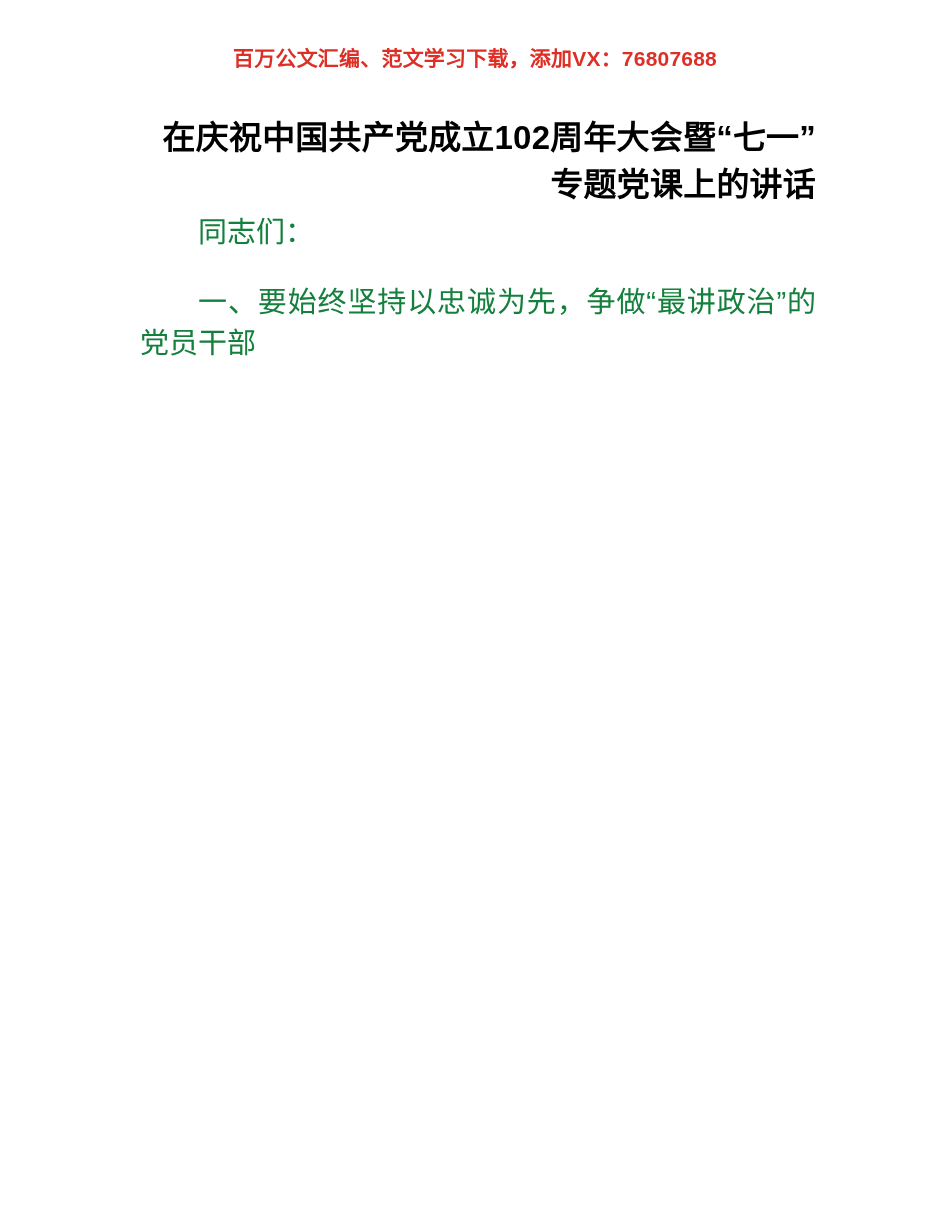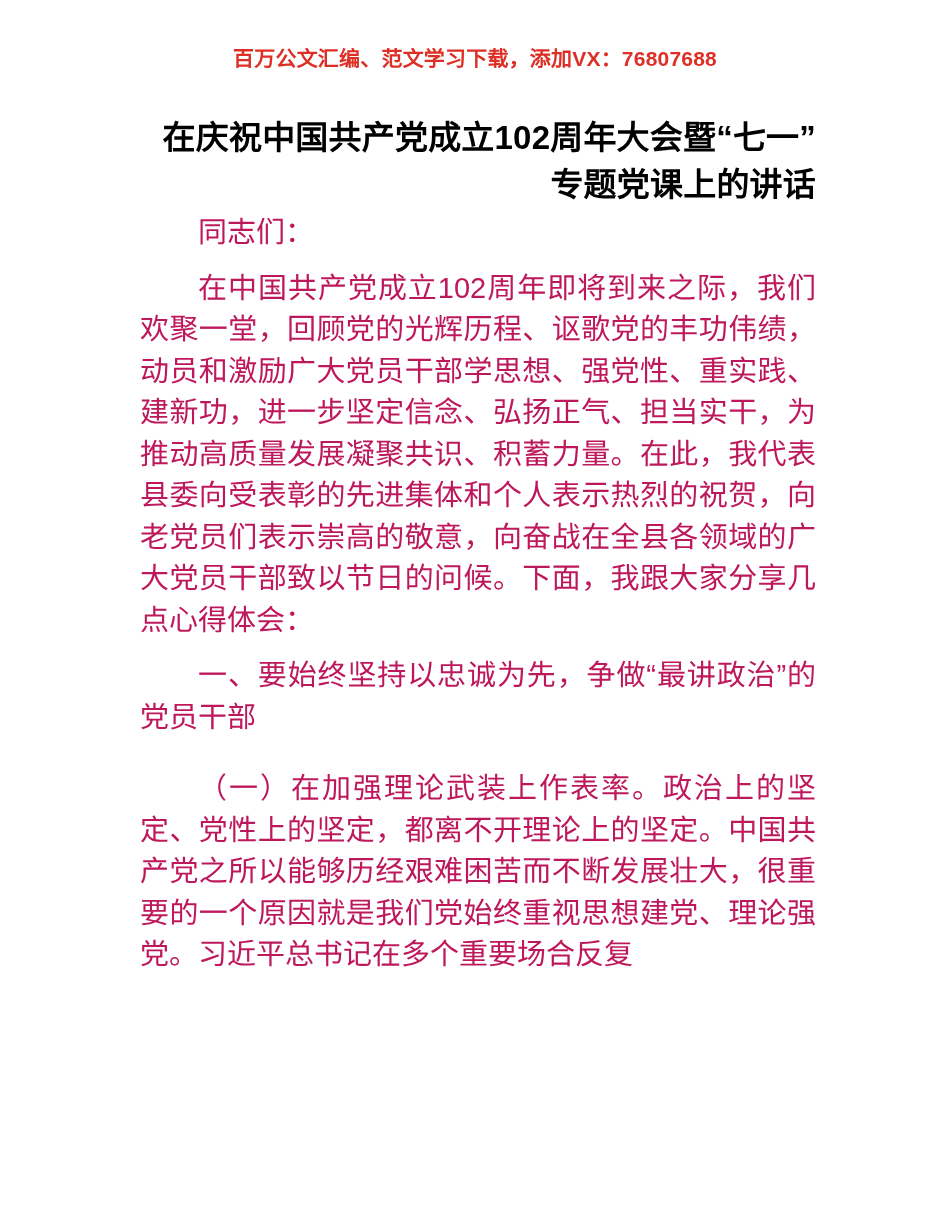--- a/index.html
+++ b/index.html
@@ -48,21 +48,21 @@
   .body-area {
     position: absolute;
     top: 212px;
     left: 140px;
     width: 676px;
   }
   .para {
     margin: 0 0 0 0;
     font-size: 29px;
     line-height: 41.5px;
-    color: #be185d;
+    color: #15803d;
     text-align: justify;
     text-justify: inter-ideograph;
     text-indent: 2em;
     letter-spacing: 0px;
     word-break: break-all;
   }
   .para.heading {
     font-weight: normal;
   }
   .gap-md { height: 14px; }
@@ -76,28 +76,26 @@
   <div class="promo-banner">百万公文汇编、范文学习下载，添加VX：76807688</div>
 
   <div class="doc-title">在庆祝中国共产党成立102周年大会暨“七一”专题党课上的讲话</div>
 
   <div class="body-area">
 
     <p class="para">同志们：</p>
 
     <div class="gap-md"></div>
 
-    <p class="para">在中国共产党成立102周年即将到来之际，我们欢聚一堂，回顾党的光辉历程、讴歌党的丰功伟绩，动员和激励广大党员干部学思想、强党性、重实践、建新功，进一步坚定信念、弘扬正气、担当实干，为推动高质量发展凝聚共识、积蓄力量。在此，我代表县委向受表彰的先进集体和个人表示热烈的祝贺，向老党员们表示崇高的敬意，向奋战在全县各领域的广大党员干部致以节日的问候。下面，我跟大家分享几点心得体会：</p>
 
     <div class="gap-md"></div>
 
     <p class="para heading">一、要始终坚持以忠诚为先，争做“最讲政治”的党员干部</p>
 
     <div class="gap-md"></div>
 
 
     <div class="gap-lg"></div>
 
-    <p class="para">（一）在加强理论武装上作表率。政治上的坚定、党性上的坚定，都离不开理论上的坚定。中国共产党之所以能够历经艰难困苦而不断发展壮大，很重要的一个原因就是我们党始终重视思想建党、理论强党。习近平总书记在多个重要场合反复</p>
 
   </div>
 
 </div>
 
 </body></html>

